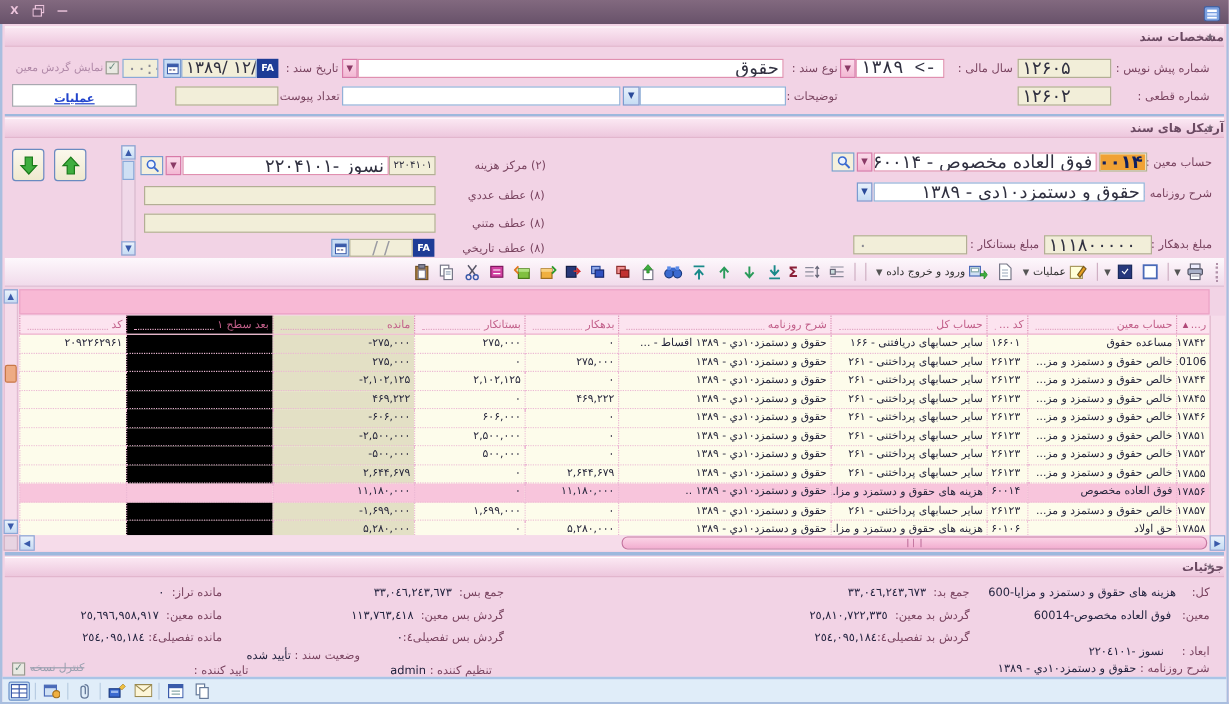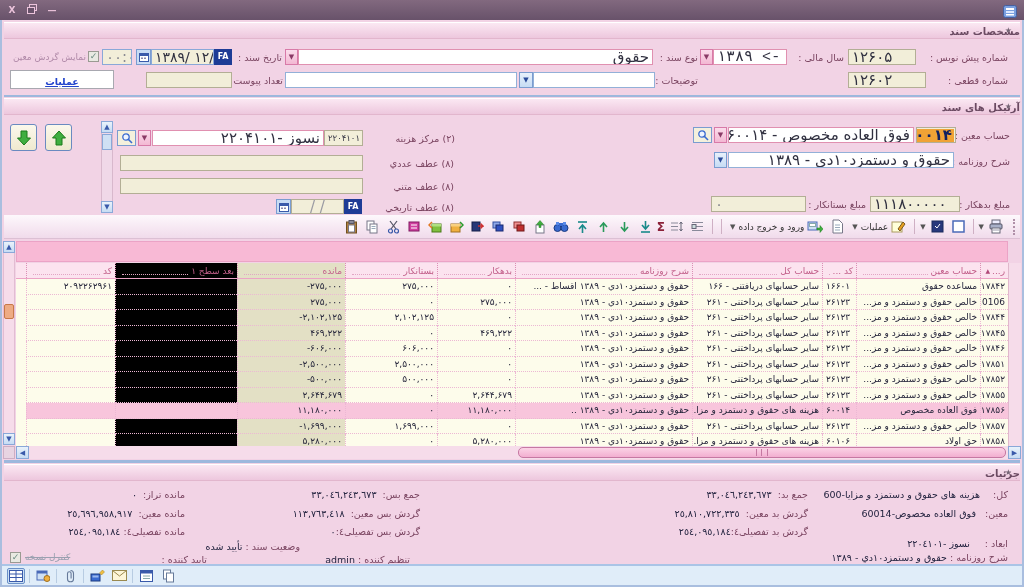--- a/index.html
+++ b/index.html
@@ -45,21 +45,21 @@
   #gbody{position:absolute;left:16px;top:279px;width:992px;height:167px;overflow:hidden;background:#fdfceb;}
   .grow{display:flex;height:15.5px;box-sizing:border-box;}
   .gc{box-sizing:border-box;border-left:1px dotted #ecb8d4;border-bottom:1px dotted #ecb8d4;padding:0 3px;font-size:9px;color:#24243a;line-height:14px;white-space:nowrap;overflow:hidden;background:#fdfceb;}
   .c0{width:28px;text-align:right;}
   .c1{width:124px;text-align:right;}
   .c2{width:34px;text-align:left;}
   .c3{width:130px;text-align:right;}
   .c4{width:177px;text-align:right;}
   .c5{width:78px;text-align:right;}
   .c6{width:92px;text-align:right;}
-  .c7{width:108px;text-align:right;background:#e3e0c5;}
+  .c7{width:118px;text-align:right;background:#e3e0c5;}
   .c8{width:122px;background:#000000;}
   .c9{width:89px;text-align:right;}
   .grow.sel .gc{background:#f8c5dc;}
   
   .sbtn{position:absolute;box-sizing:border-box;background:linear-gradient(#e9f2fb,#c6dcf4);border:1px solid #8aa8d8;color:#3a5aaa;font-size:7px;text-align:center;}
   .track{position:absolute;background:#f6dcea;box-sizing:border-box;}
   #hthumb{position:absolute;left:518px;top:447px;width:488px;height:11px;background:linear-gradient(#fbd3e6,#f2aed0);border:1px solid #c678a2;border-radius:5px;box-sizing:border-box;}
   #hthumb span{display:block;width:10px;height:7px;margin:1px auto;border-left:1px solid #c678a2;border-right:1px solid #c678a2;background:linear-gradient(90deg,transparent 4px,#c678a2 4px,#c678a2 5px,transparent 5px);}
   #vthumb{position:absolute;left:4px;top:304px;width:10px;height:15px;background:#eeab84;border:1px solid #c87848;border-radius:2px;box-sizing:border-box;}
   
@@ -96,21 +96,21 @@
         </svg>
     </div>
   </div>
 
   <div id="frame"></div>
 
   <div class="phdr" style="top:22px;"><span>مشخصات سند</span></div>
   <div class="pin" style="top:22px;">★</div>
 
   <div class="lbl" style="left:920px;top:52px;width:88px;">شماره پیش نویس :</div>
-  <div class="box" style="left:848px;top:49px;width:68px;direction:ltr;text-align:left;">۱۲۶۰۵</div>
+  <div class="box" style="left:848px;top:49px;width:78px;direction:ltr;text-align:left;">۱۲۶۰۵</div>
   <div class="lbl" style="left:788px;top:52px;width:56px;">سال مالی :</div>
   <div class="fld" style="left:713px;top:49px;width:74px;direction:ltr;text-align:right;font-family:Liberation Mono, monospace;">۱۳۸۹ &lt;- فولاد</div>
   <div class="dd" style="left:700px;top:49px;">▼</div>
   <div class="lbl" style="left:655px;top:52px;width:43px;">نوع سند :</div>
   <div class="fld" style="left:298px;top:49px;width:355px;">حقوق</div>
   <div class="dd" style="left:285px;top:49px;">▼</div>
   <div class="lbl" style="left:236px;top:52px;width:46px;">تاریخ سند :</div>
   <div class="fa" style="left:214px;top:49px;width:18px;">FA</div>
   <div class="box" style="left:151px;top:49px;width:63px;direction:ltr;text-align:center;font-size:14px;border-color:#8aa8d8;">۱۳۸۹/ ۱۲/ ۲۹</div>
   <div class="cal" style="left:136px;top:49px;">

